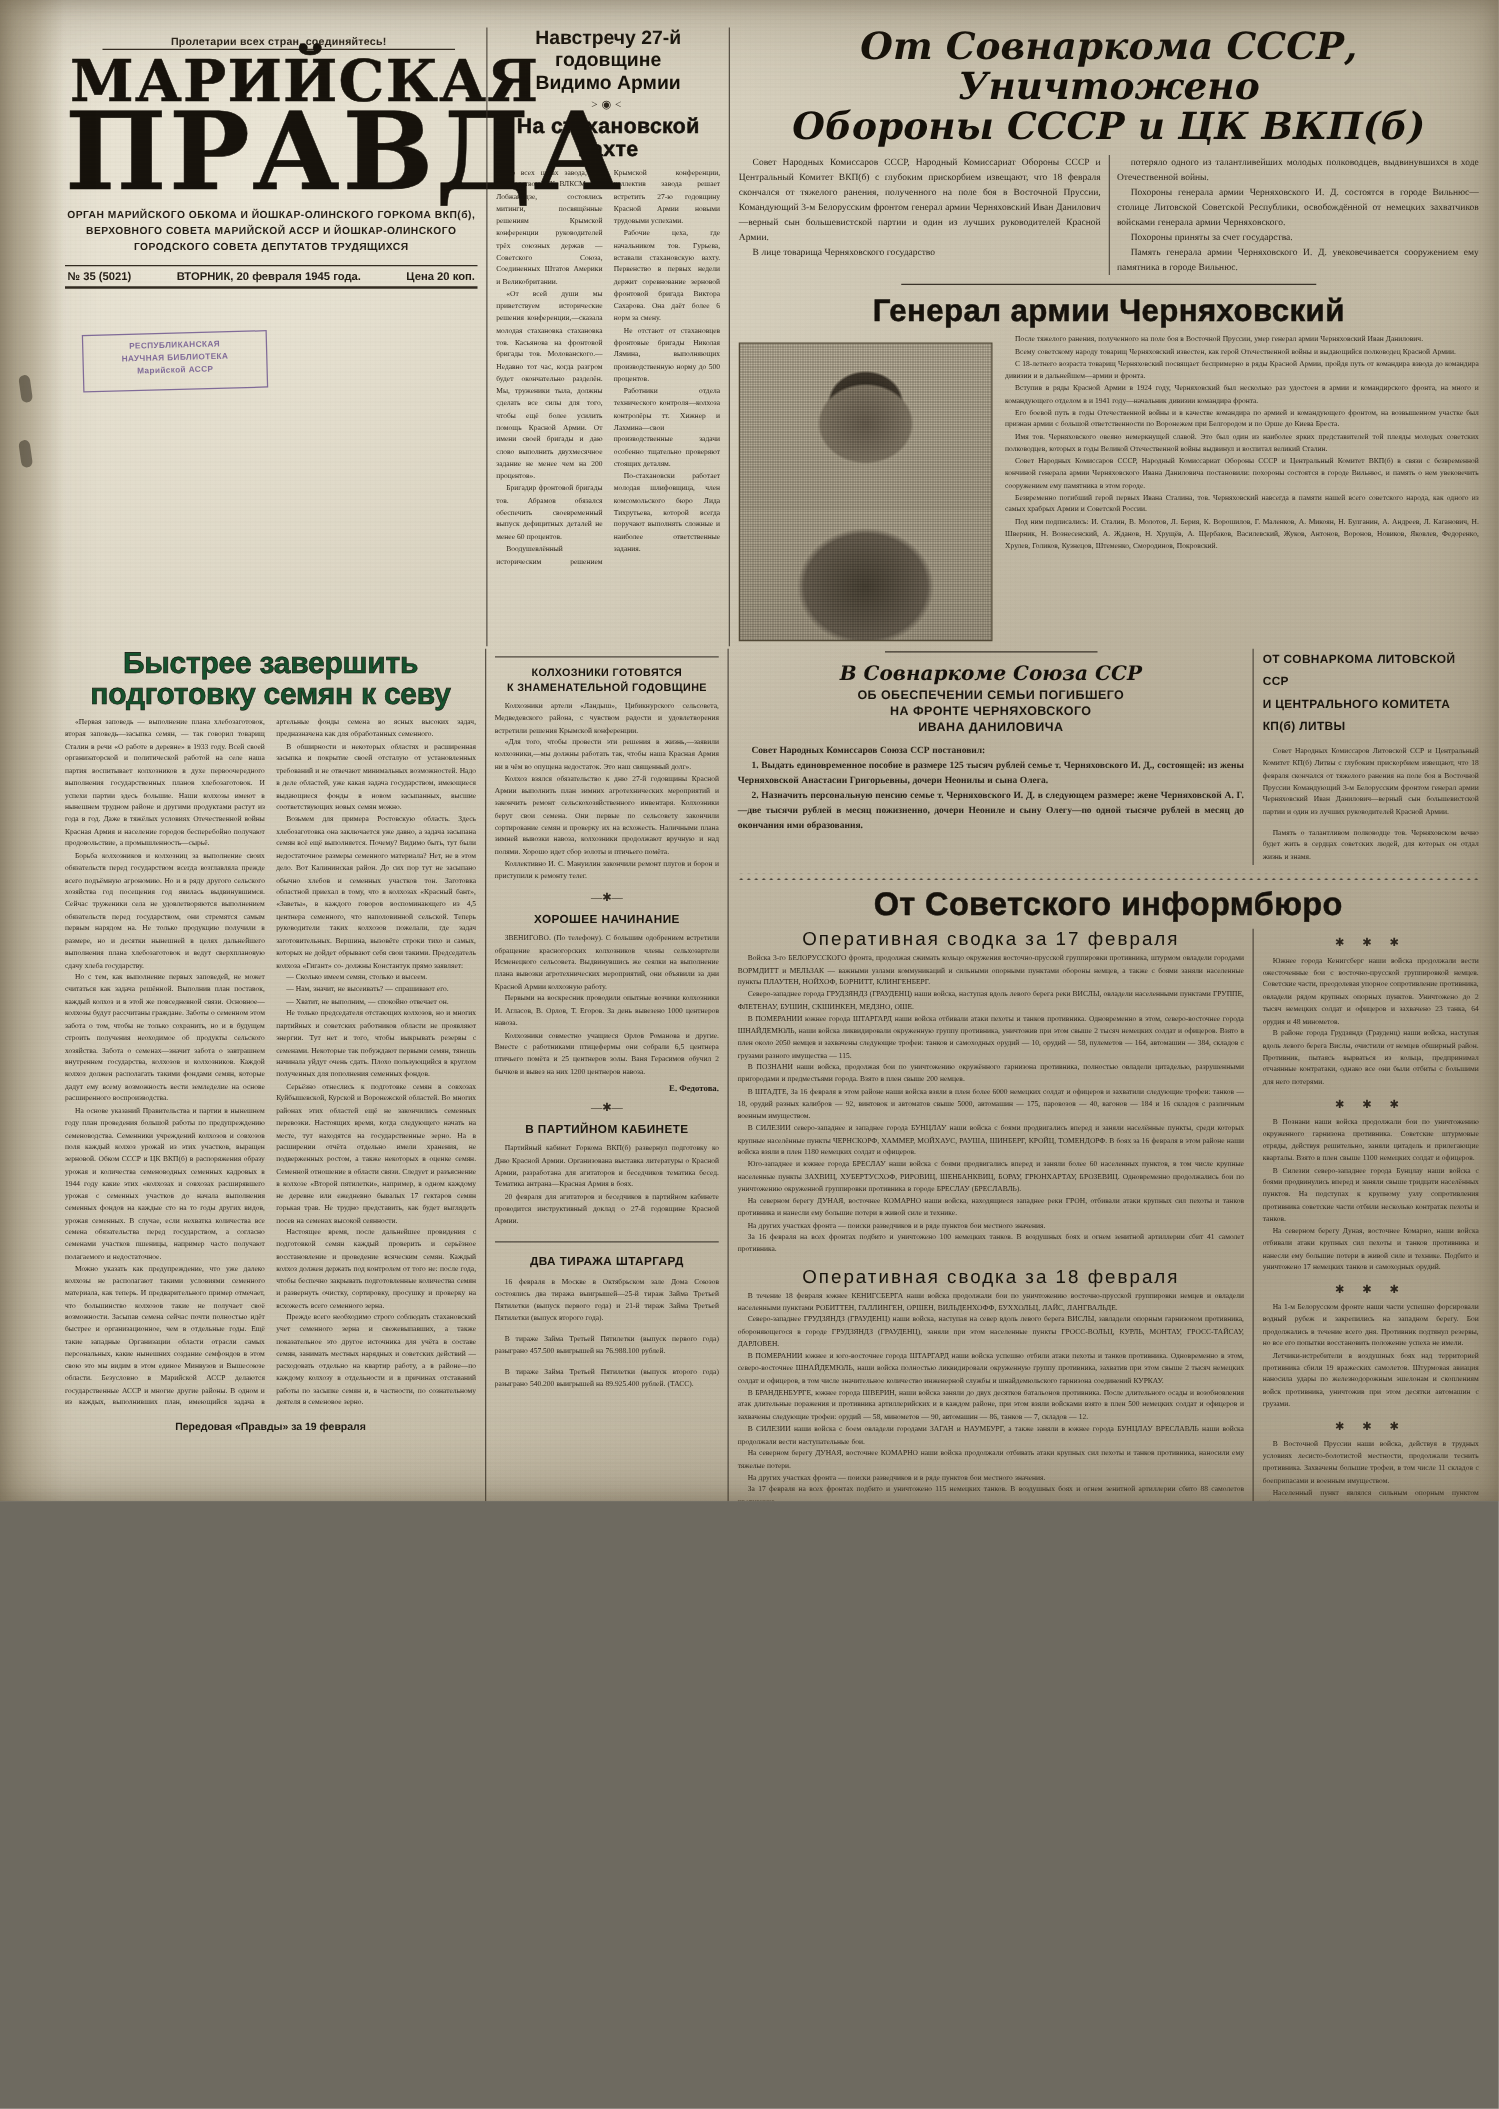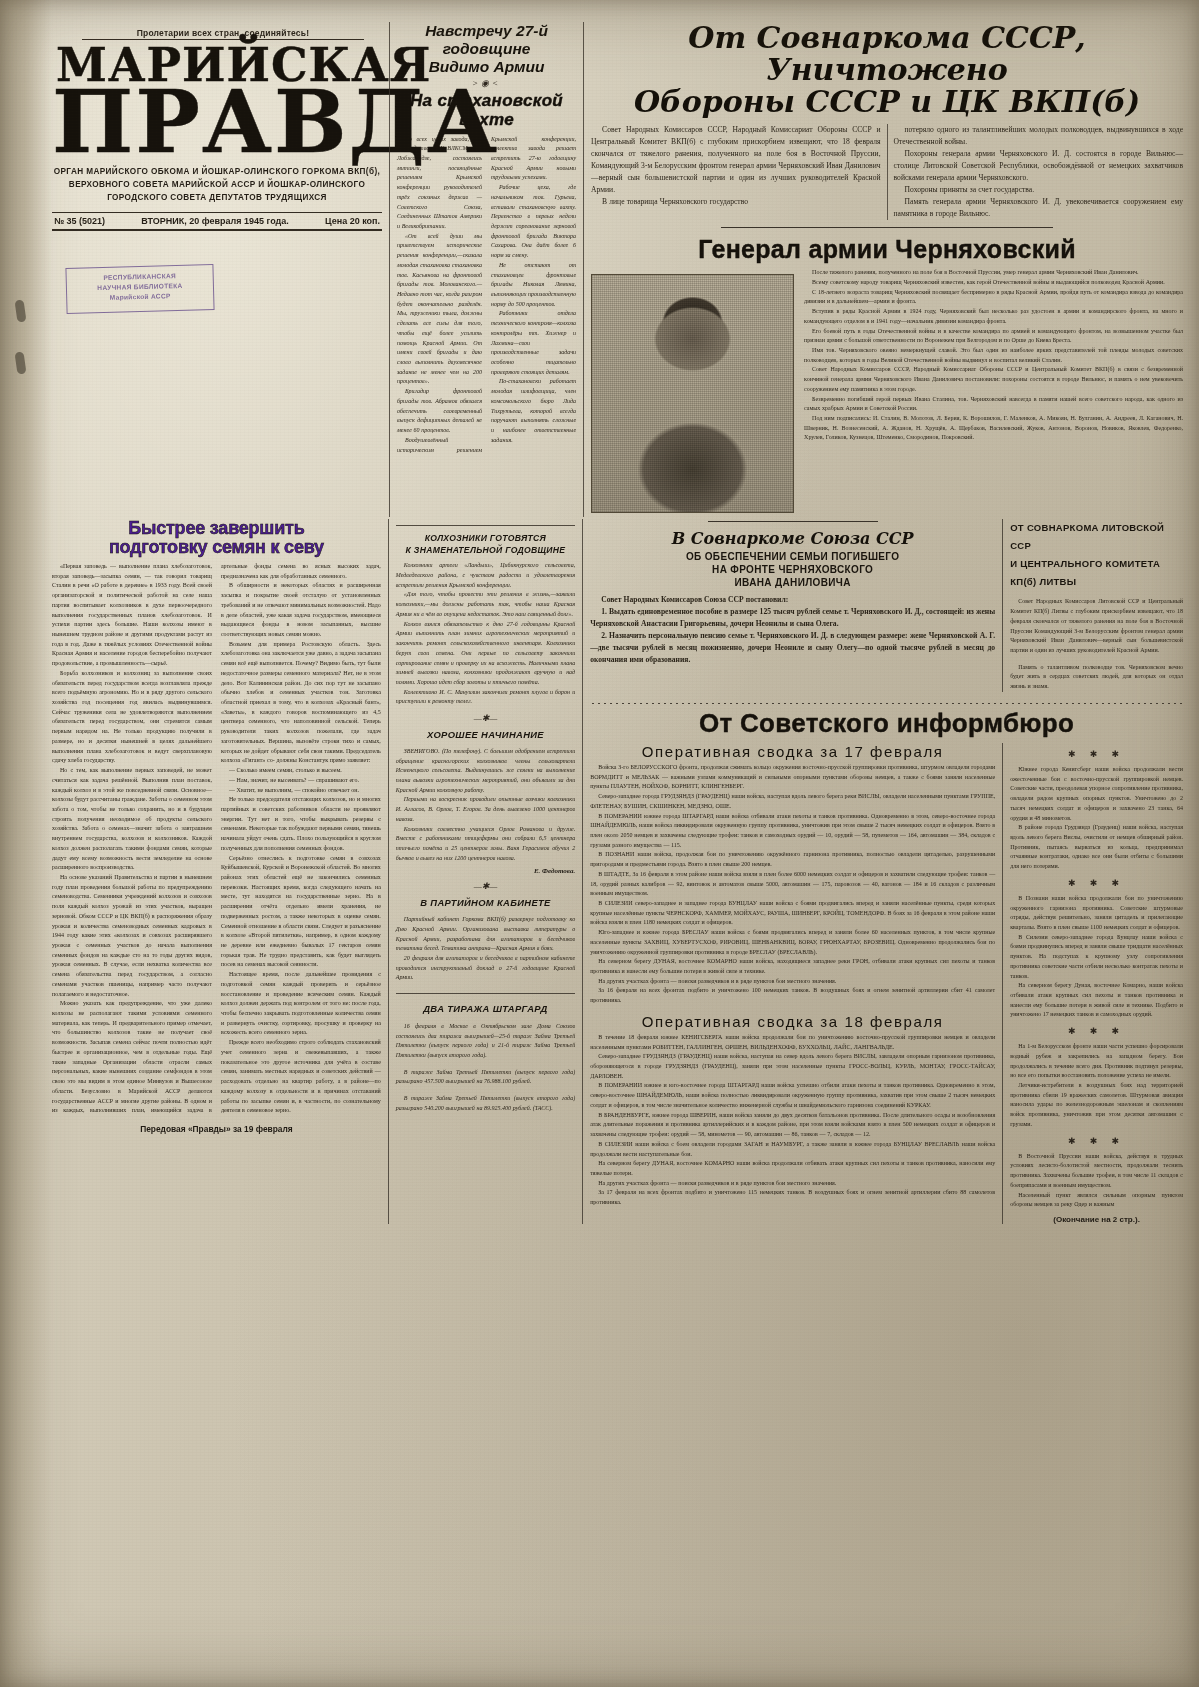--- a/index.html
+++ b/index.html
@@ -1,21 +1,21 @@
 <!DOCTYPE html>
 <html lang="ru"><head>
 <meta charset="utf-8">
 <title>Марийская Правда</title>
 <style>
   html,body{margin:0;padding:0;background:#6e6a60;}
   body{font-family:"Liberation Serif", serif;}
 
   .page{
     position:relative;
-    width:1199px;height:1687px;
+    width:1199px;height:1201px;
     background:#cfc7b4;
     overflow:hidden;
   }
   
   .paper-tint{
     position:absolute;inset:0;
     background:
       radial-gradient(ellipse at 18% 12%, rgba(255,252,240,.55), rgba(255,252,240,0) 45%),
       radial-gradient(ellipse at 85% 80%, rgba(120,105,80,.30), rgba(120,105,80,0) 55%),
       linear-gradient(100deg, #d9d2c0 0%, #cdc5b1 30%, #c7bfab 62%, #bdb49e 100%);
@@ -92,28 +92,28 @@
     line-height:1.5;padding-top:5px;box-sizing:border-box;
     letter-spacing:.3px;z-index:6;pointer-events:none;
   }
 
   
   .cols{display:flex;margin-top:8px;}
   .rule-v{width:1px;background:#3a332a;margin:0 7px;align-self:stretch;opacity:.8;}
 
   .col{box-sizing:border-box;}
   .c1{width:330px;}
-  .c2{width:180px;font-style:italic;}
+  .c2{width:180px;}
   .c3{width:595px;}
 
   
   .hl-huge{
     font-family:"Liberation Sans", sans-serif;
-    font-weight:bold;font-size:18px;line-height:1.02;
-    text-align:center;letter-spacing:-.2px;color:#4c1d95;
+    font-weight:bold;font-size:24px;line-height:1.02;
+    text-align:center;letter-spacing:-.2px;color:#14532d;
     -webkit-text-stroke:.5px #15110b;
   }
   .hl-ital{
     font-family:"DejaVu Serif", serif;
     font-style:italic;font-weight:bold;
     font-size:30px;line-height:1.06;text-align:center;color:#141009;
   }
   .hl-big{
     font-family:"Liberation Sans", sans-serif;
     font-weight:bold;font-size:25px;text-align:center;color:#15110b;

